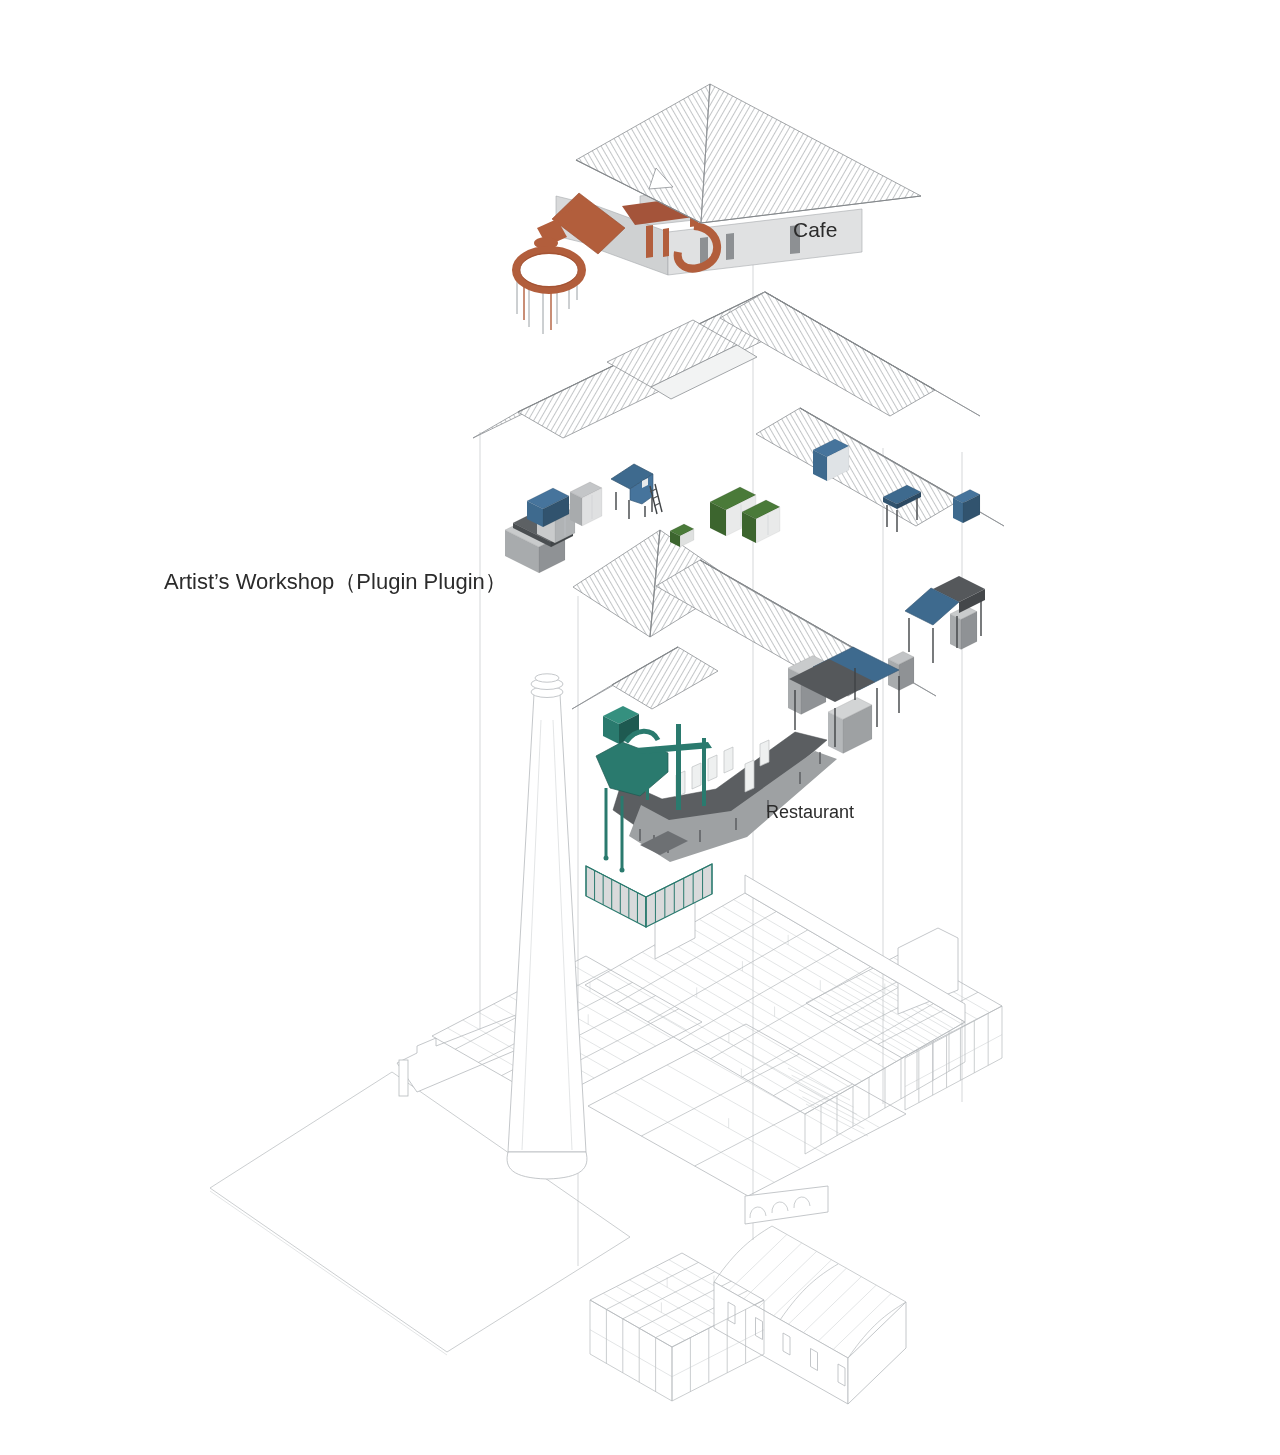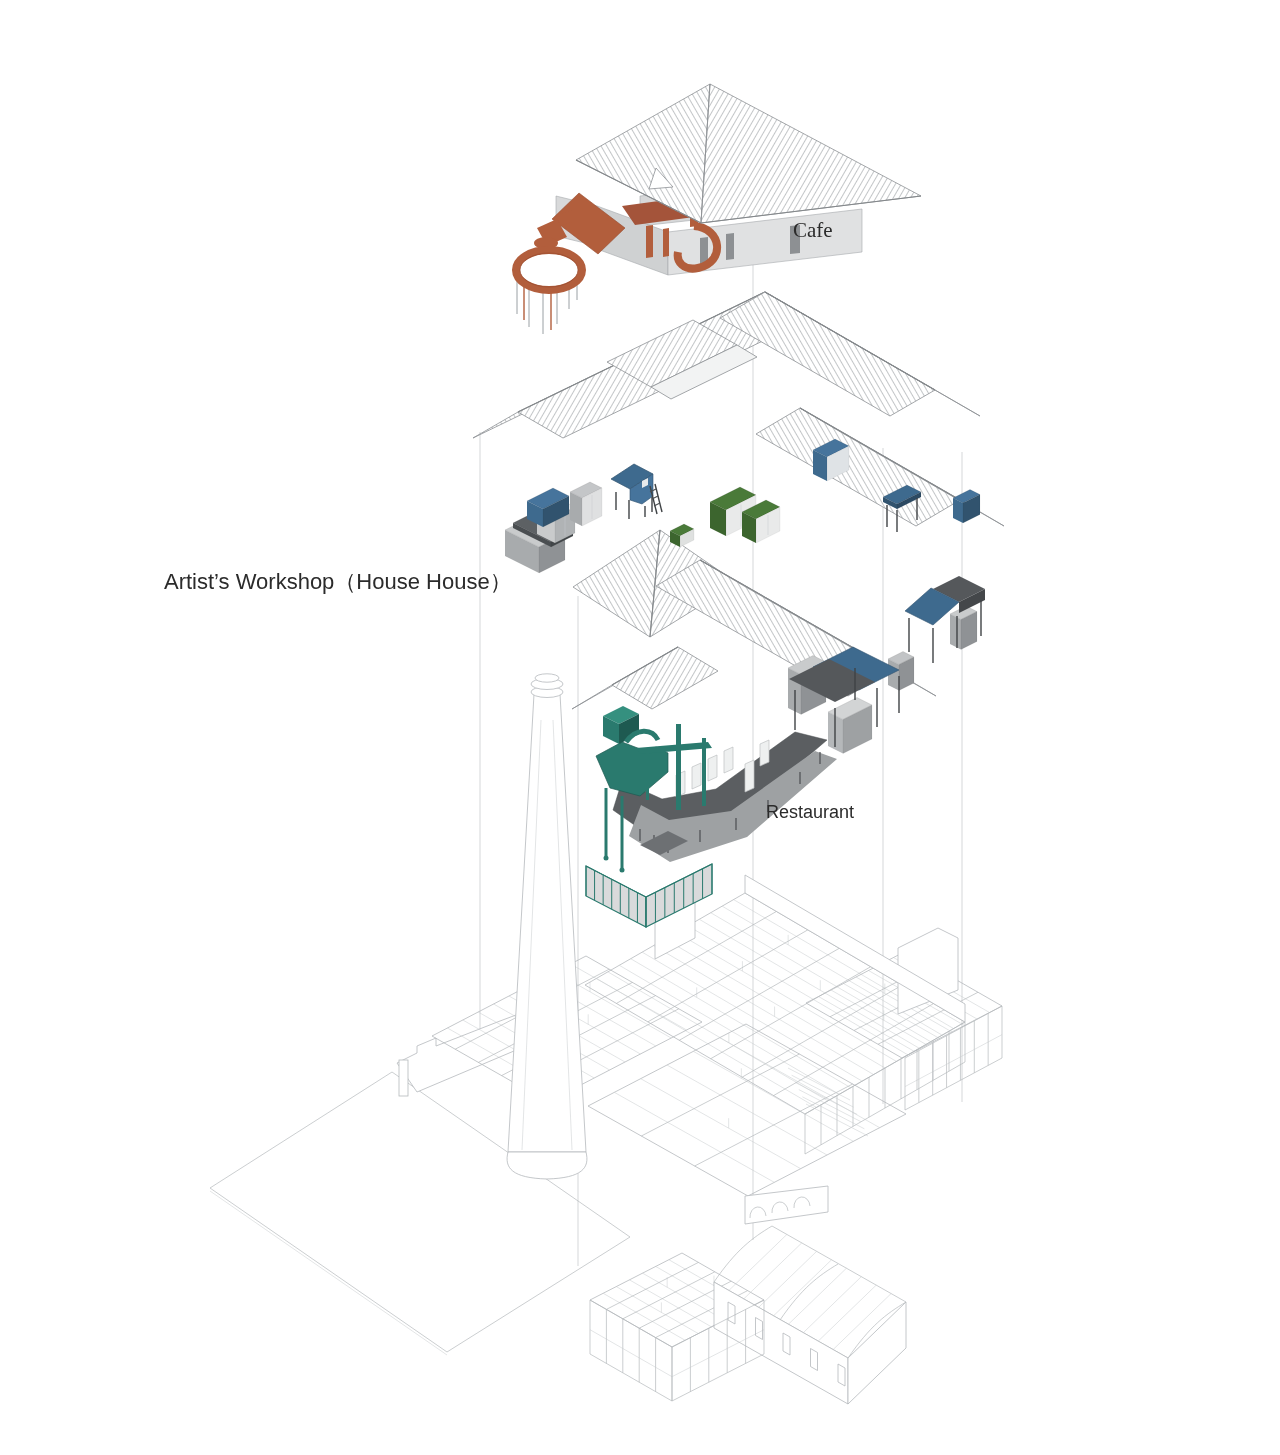--- a/index.html
+++ b/index.html
@@ -9,21 +9,21 @@
     --blue:#3e6a8e; --blueL:#46749c; --blueD:#31536e;
     --olive:#4a7a39; --oliveD:#3c652e;
     --teal:#2a7a6e; --tealD:#1e5a51; --tealL:#35907f;
     --cntD:#5b5e61; --cntL:#9ea1a3;
     --wl:#e0e1e2; --wm:#cfd1d2; --wx:#d8d9da; --slot:#8d9093;
   }
   html,body{margin:0;padding:0;background:var(--bg);}
   .canvas{position:relative;width:1280px;height:1455px;background:var(--bg);overflow:hidden;
           font-family:"Liberation Sans","DejaVu Sans",sans-serif;}
   .lbl{position:absolute;color:var(--ink);white-space:nowrap;}
-  .lbl.cafe{left:793px;top:218px;font-size:21px;font-family:Liberation Serif, serif;}
+  .lbl.cafe{left:793px;top:218px;font-size:21px;}
   .lbl.workshop{left:164px;top:567px;font-size:22px;}
   .lbl.rest{left:766px;top:802px;font-size:18px;}
   svg{position:absolute;left:0;top:0;}
   .guide{stroke:var(--guide);stroke-width:0.9;}
   .wire{stroke:var(--wire);stroke-width:0.7;fill:none;}
   .wire2{stroke:var(--wire2);stroke-width:0.5;fill:none;}
   .wirefill{stroke:var(--wire);stroke-width:0.8;fill:#ffffff;}
   .rf{stroke:var(--rfline);stroke-width:0.8;}
   .rledge{stroke:#84888b;stroke-width:1.1;fill:none;}
   .teal{fill:var(--teal)} .tealD{fill:var(--tealD)} .tealL{fill:var(--tealL)}
@@ -440,15 +440,15 @@
     <line x1="569" y1="282" x2="569" y2="309" stroke="#9aa0a4" stroke-width="1"></line>
     <line x1="577" y1="276" x2="577" y2="300" stroke="#9aa0a4" stroke-width="1"></line>
     <line x1="524" y1="282" x2="524" y2="320" stroke="#b25e3c" stroke-width="1.4"></line>
     <line x1="551" y1="288" x2="551" y2="330" stroke="#b25e3c" stroke-width="1.4"></line>
     <ellipse cx="549" cy="270" rx="33" ry="20" fill="none" stroke="#b25e3c" stroke-width="8"></ellipse>
     <ellipse cx="549" cy="270" rx="29" ry="17" fill="none" stroke="#9a4c2f" stroke-width="0.7"></ellipse>
   </g>
 </svg>
 
 <div class="lbl cafe">Cafe</div>
-<div class="lbl workshop">Artist’s Workshop（House House）</div>
+<div class="lbl workshop">Artist’s Workshop（Plugin Plugin）</div>
 <div class="lbl rest">Restaurant</div>
 </div>
 
 </body></html>

